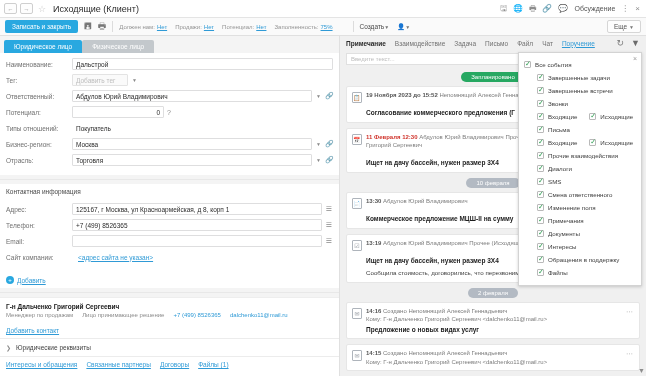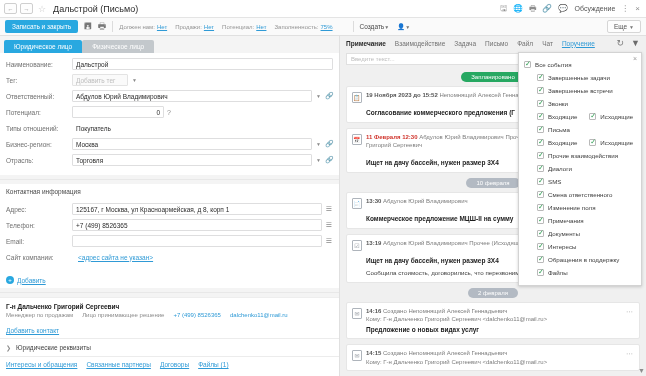--- a/index.html
+++ b/index.html
@@ -176,21 +176,21 @@
 <body>
 
 <div class="app">
 
   <div class="titlebar">
     <div class="nav-arrows">
       <div class="nav-btn">←</div>
       <div class="nav-btn">→</div>
     </div>
     <span class="star-icon">☆</span>
-    <span class="win-title">Дальстрой (Письмо)</span>
+    <span class="win-title">Исходящие (Клиент)</span>
     <div class="titlebar-right">
       <span class="ti">🖫</span>
       <span class="ti">🌐</span>
       <span class="ti">🖶</span>
       <span class="ti">🔗</span>
       <span class="ti">💬</span>
       <span class="discuss-label">Обсуждение</span>
       <span class="ti">⋮</span>
       <span class="ti">×</span>
     </div>

